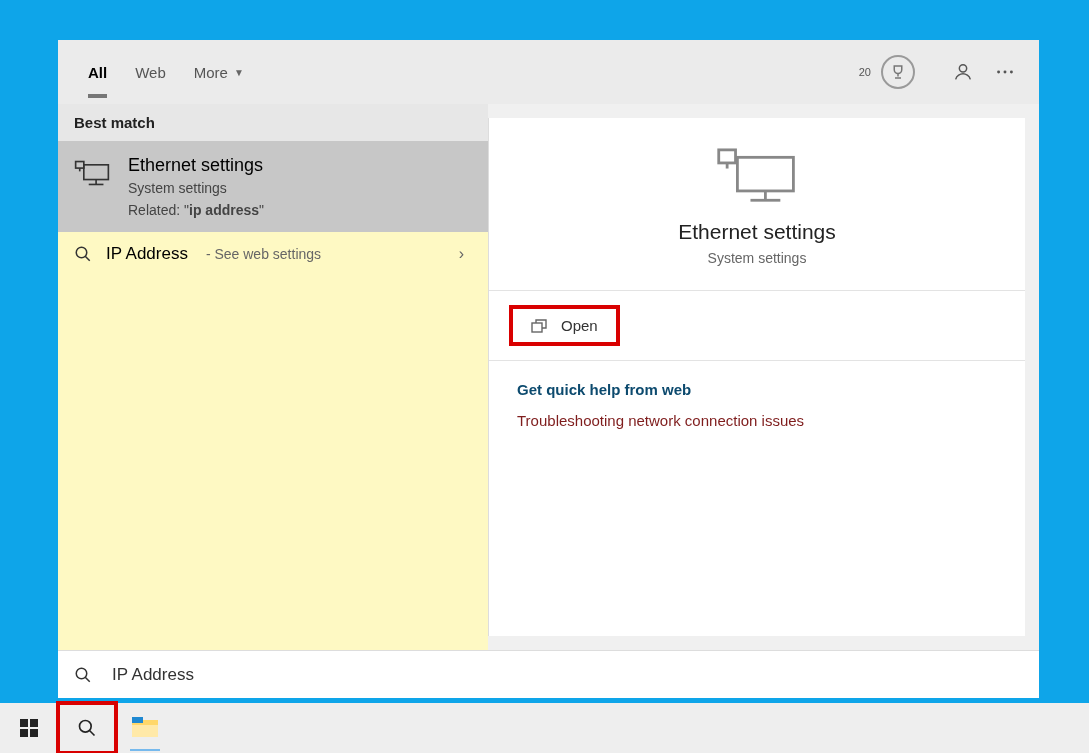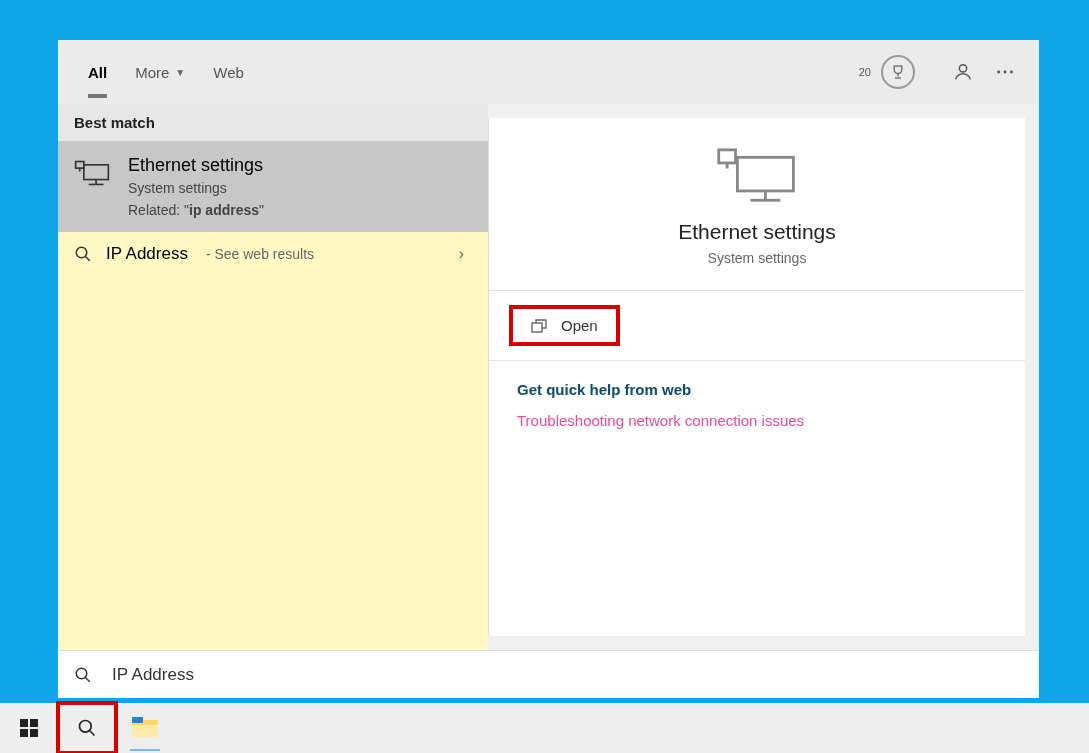--- a/index.html
+++ b/index.html
@@ -146,21 +146,21 @@
       gap: 14px;
       padding: 8px 18px;
       border: 4px solid #d90000;
       font-size: 15px;
       color: #333;
       cursor: pointer;
     }
     .open-icon { width: 16px; height: 14px; }
     .help-section { padding: 20px 28px; }
     .help-title { font-size: 15px; font-weight: 600; color: #0c4a6e; margin-bottom: 14px;}
-    .help-link { font-size: 15px; color: #ec4899; cursor: pointer; }
+    .help-link { font-size: 15px; color: #7f1d1d; cursor: pointer; }
     .search-bar {
       height: 48px;
       background: #fff;
       display: flex;
       align-items: center;
       padding: 0 16px;
       border-top: 1px solid #ddd;
     }
     .search-bar .mag { width: 18px; height: 18px; margin-right: 20px;}
     .search-input {
@@ -201,25 +201,25 @@
   </style>
 </head>
 <body>
 
 <div class="search-panel">
   <div class="tabs-row">
     <div class="tab active">
         <span>All</span>
       </div>
     <div class="tab">
+        <span>Web</span>
+      </div>
+    <div class="tab">
         <span>More</span>
         <span class="chev">▼</span>
-      </div>
-    <div class="tab">
-        <span>Web</span>
       </div>
     <div class="tabs-spacer"></div>
     <span class="reward-count">20</span>
     <div class="trophy-badge">
       <svg viewBox="0 0 24 24" width="18" height="18" fill="none" stroke="#777" stroke-width="2">
           <path d="M7 4h10v5a5 5 0 01-10 0V4z"></path>
           <path d="M12 14v4"></path>
           <path d="M8 20h8"></path>
         </svg>
     </div>
@@ -256,21 +256,21 @@
             <span>Related: "</span><span class="term">ip address</span><span>"</span>
           </div>
         </div>
       </div>
       <div class="web-search-item">
         <svg class="mag" viewBox="0 0 24 24" fill="none" stroke="#333" stroke-width="2">
             <circle cx="10" cy="10" r="7"></circle>
             <line x1="15" y1="15" x2="21" y2="21"></line>
           </svg>
         <span class="web-search-text">IP Address</span>
-        <span class="web-see"> - See web results</span>
+        <span class="web-see"> - See web settings</span>
         <span class="web-arrow">›</span>
       </div>
     </div>
 
     <div class="right-col">
       <div class="preview-top">
         <svg class="ethernet-large" viewBox="0 0 90 60" fill="none" stroke="#888" stroke-width="3">
           <rect x="24" y="10" width="60" height="36"></rect>
           <line x1="54" y1="46" x2="54" y2="56"></line>
           <line x1="38" y1="56" x2="70" y2="56"></line>

